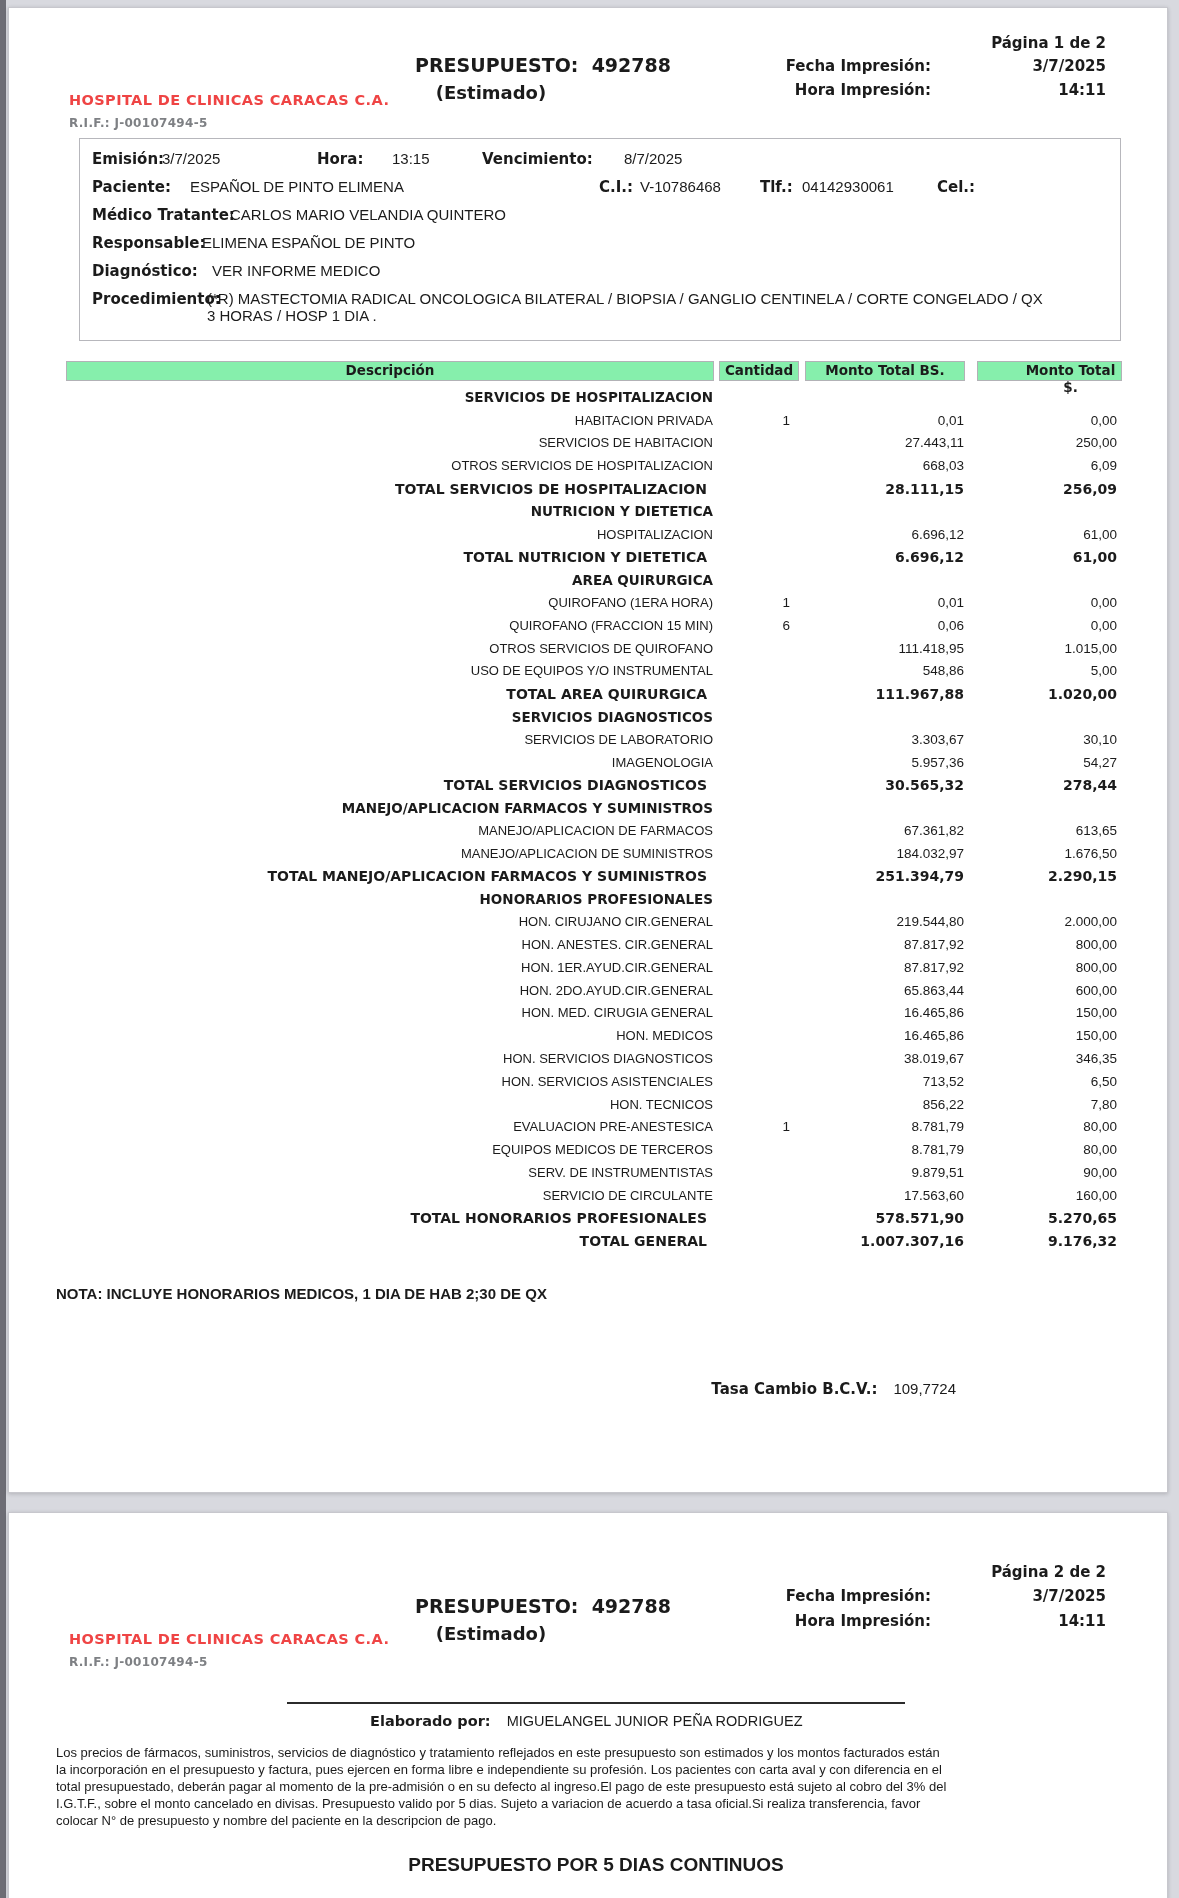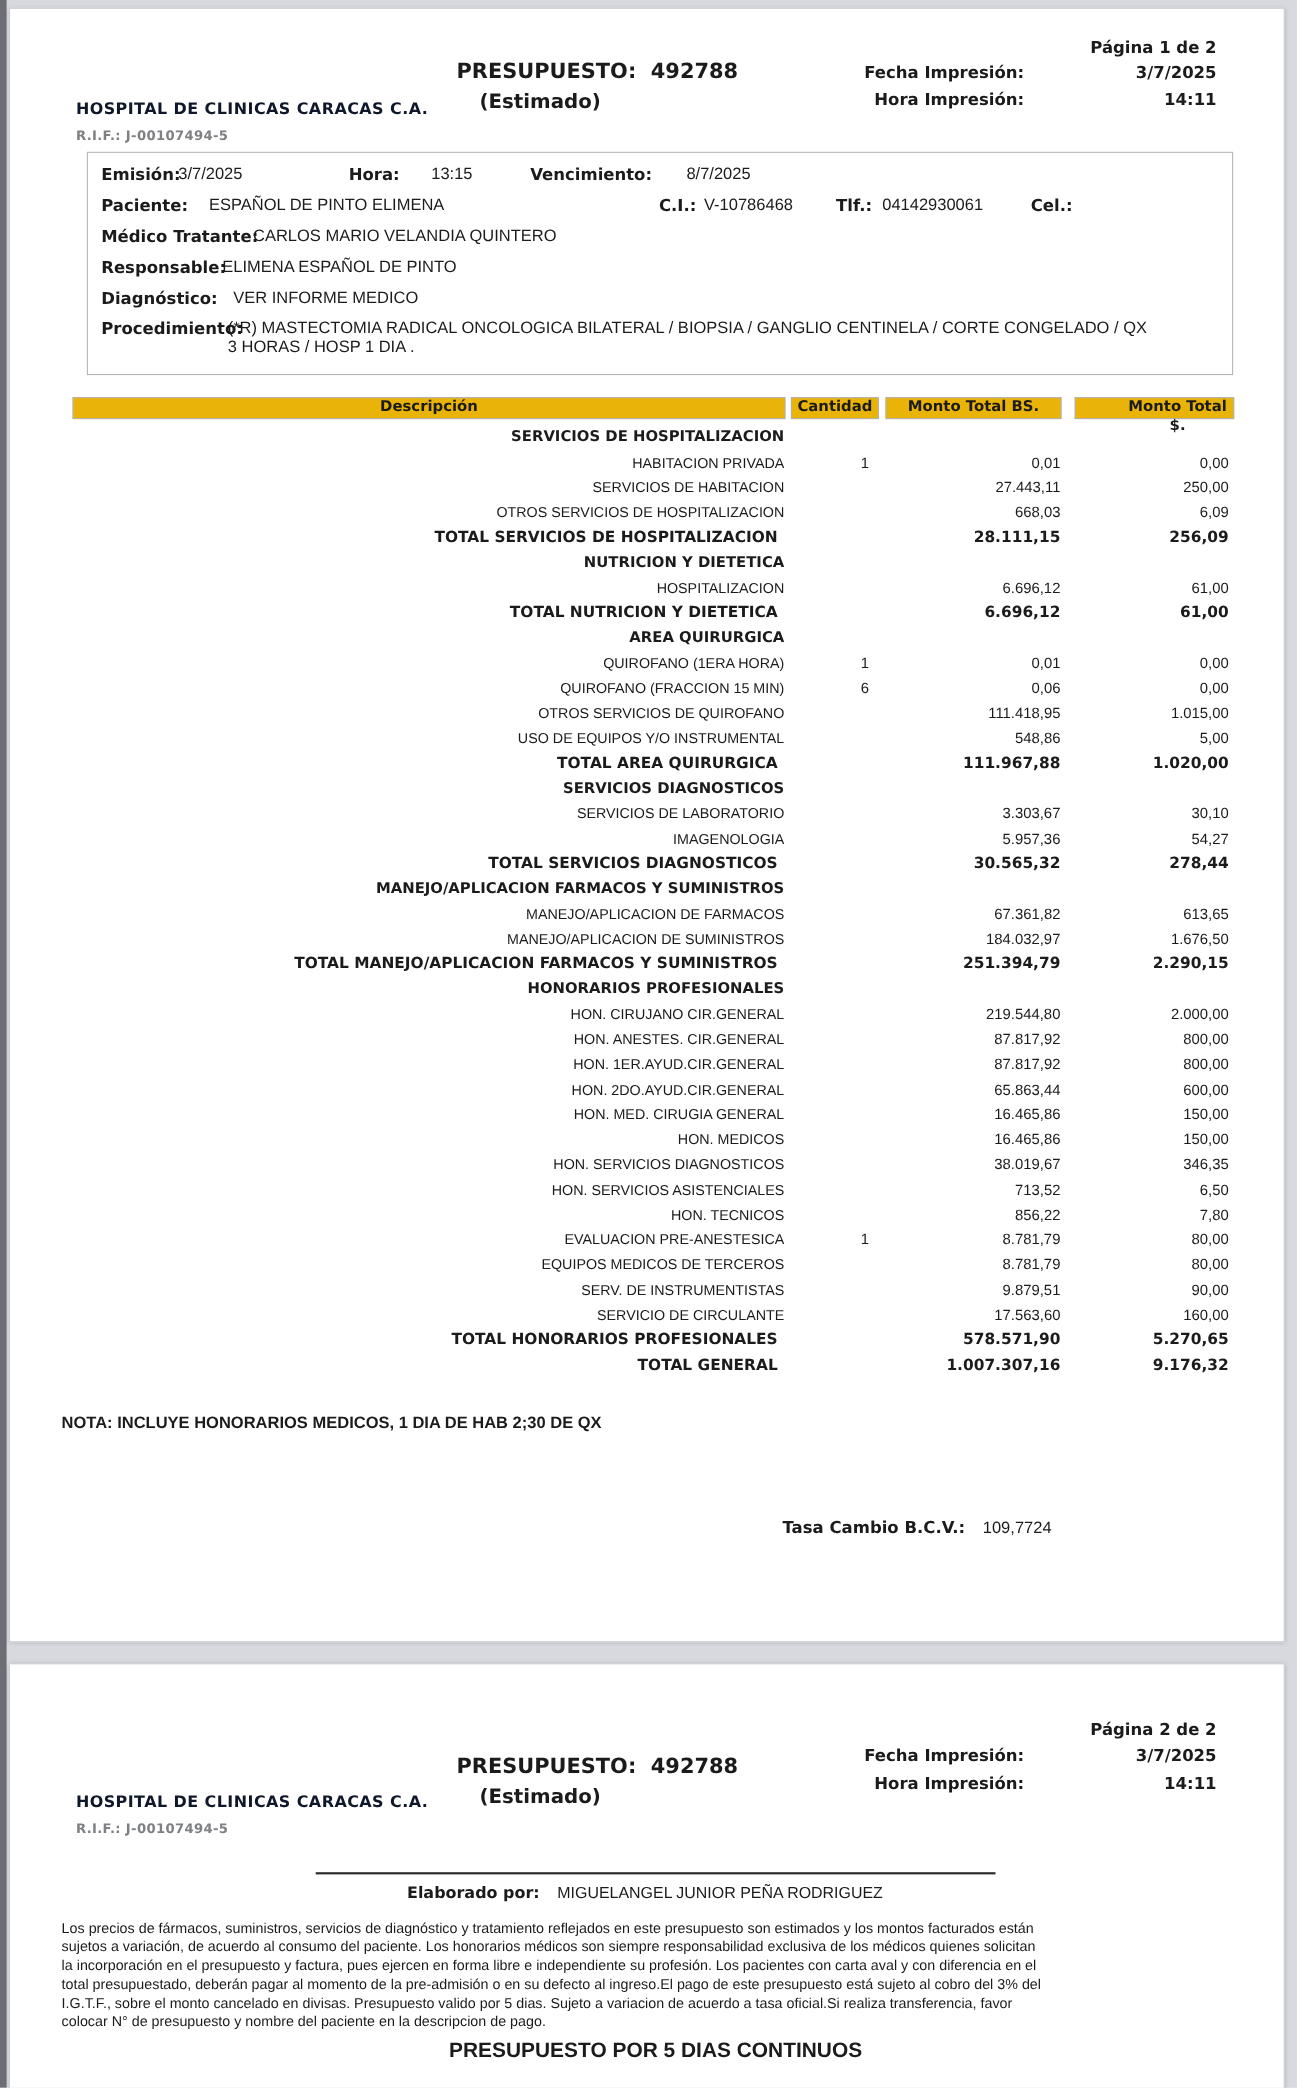--- a/index.html
+++ b/index.html
@@ -12,37 +12,37 @@
   .page{position:absolute;left:8px;width:1160px;background:#fff;border:1px solid #c7c7cd;box-sizing:border-box;box-shadow:0 1px 4px rgba(0,0,0,.18);}
   #page1{top:7px;height:1486px;}
   #page2{top:1512px;height:520px;}
 
   
   .pagelabel{position:absolute;right:61px;font:bold 15px "DejaVu Sans",sans-serif;}
   .hdr-row{position:absolute;right:61px;display:flex;align-items:baseline;font:bold 15px "DejaVu Sans",sans-serif;margin-left:24px;}
   .hdr-row .val{display:inline-block;width:175px;text-align:right;}
   .title{position:absolute;transform:translateX(-50%);font:bold 19px "DejaVu Sans",sans-serif;white-space:nowrap;}
   .subtitle{position:absolute;transform:translateX(-50%);font:bold 18px "DejaVu Sans",sans-serif;white-space:nowrap;}
-  .hosp{position:absolute;left:60px;font:bold 14.5px "DejaVu Sans",sans-serif;color:#0f172a;letter-spacing:.4px;white-space:nowrap;}
+  .hosp{position:absolute;left:60px;font:bold 14.5px "DejaVu Sans",sans-serif;color:#ef4444;letter-spacing:.4px;white-space:nowrap;}
   .rif{position:absolute;left:60px;font:bold 12px "DejaVu Sans",sans-serif;color:#7e8084;letter-spacing:.3px;}
 
   
   .pbox{position:absolute;left:70px;top:130px;width:1042px;height:203px;border:1px solid #b7b7bc;box-sizing:border-box;}
   .brow{position:absolute;left:0;right:0;height:19px;}
   .brow .lab{position:absolute;font:bold 15px "DejaVu Sans",sans-serif;white-space:nowrap;}
   .brow .v{position:absolute;font:15px "Liberation Sans",sans-serif;white-space:nowrap;}
   .r1{top:11px;} .r2{top:39px;} .r3{top:67px;} .r4{top:95px;} .r5{top:123px;} .r6{top:151px;}
   .p-l{left:12px;}
   .f-emi-v{left:82px;} .f-hora-l{left:237px;} .f-hora-v{left:312px;} .f-ven-l{left:402px;} .f-ven-v{left:544px;}
   .f-pac-v{left:110px;} .f-ci-l{left:519px;} .f-ci-v{left:560px;} .f-tlf-l{left:680px;} .f-tlf-v{left:722px;} .f-cel-l{left:857px;}
   .f-med-v{left:150px;} .f-res-v{left:122px;} .f-dia-v{left:132px;}
   .f-proc{left:127px;top:0;font:14px/19px "Liberation Sans",sans-serif;white-space:nowrap;}
 
   
-  .th{position:absolute;top:353px;height:20px;background:#eab308;border:1px solid #b2b2b6;box-sizing:border-box;
+  .th{position:absolute;top:353px;height:20px;background:#86efac;border:1px solid #b2b2b6;box-sizing:border-box;
       font:bold 13.5px "DejaVu Sans",sans-serif;text-align:center;line-height:17px;}
   .th-desc{left:57px;width:648px;}
   .th-cant{left:710px;width:80px;}
   .th-bs{left:796px;width:160px;}
   .th-usd{left:968px;width:145px;padding-left:42px;}
 
   
   .tbody{position:absolute;left:57px;top:378px;width:1051px;}
   .trow{display:grid;grid-template-columns:647px 81px 170px 153px;height:22.8px;align-items:center;}
   .c-desc{font:13px "Liberation Sans",sans-serif;white-space:nowrap;overflow:visible;text-align:right;}
@@ -387,21 +387,20 @@
   <div class="rif" style="top:142px">R.I.F.: J-00107494-5</div>
 
   <div class="sig"></div>
   <div class="elab">
     <span class="lab">Elaborado por:</span>
     <span class="v">MIGUELANGEL JUNIOR PEÑA RODRIGUEZ</span>
   </div>
 
   <div class="disc">
       <div>Los precios de fármacos, suministros, servicios de diagnóstico y tratamiento reflejados en este presupuesto son estimados y los montos facturados están</div>
-      <div>sujetos a variación, de acuerdo al consumo del paciente. Los honorarios médicos son siempre responsabilidad exclusiva de los médicos quienes solicitan</div>
       <div>la incorporación en el presupuesto y factura, pues ejercen en forma libre e independiente su profesión. Los pacientes con carta aval y con diferencia en el</div>
       <div>total presupuestado, deberán pagar al momento de la pre-admisión o en su defecto al ingreso.El pago de este presupuesto está sujeto al cobro del 3% del</div>
       <div>I.G.T.F., sobre el monto cancelado en divisas. Presupuesto valido por 5 dias. Sujeto a variacion de acuerdo a tasa oficial.Si realiza transferencia, favor</div>
       <div>colocar N° de presupuesto y nombre del paciente en la descripcion de pago.</div>
     </div>
 
   <div class="footer">PRESUPUESTO POR 5 DIAS CONTINUOS</div>
 </div>
 
 </body></html>

